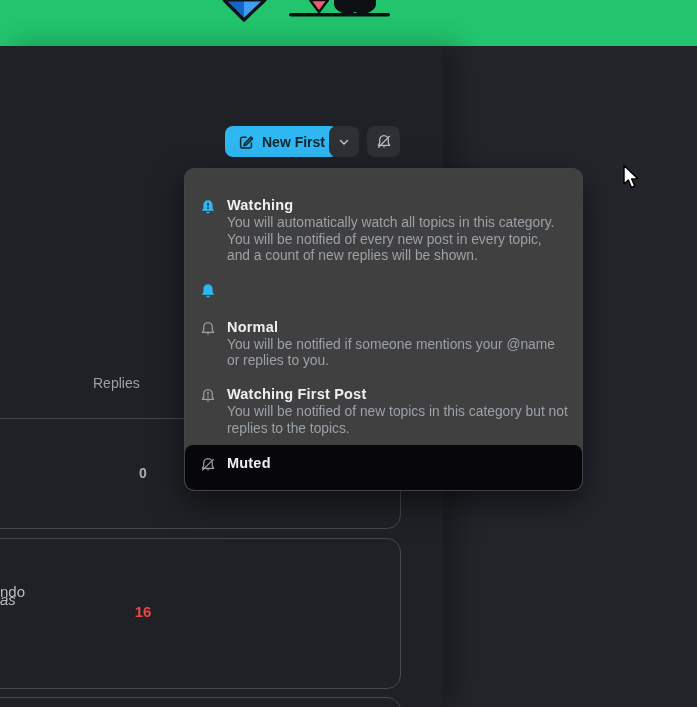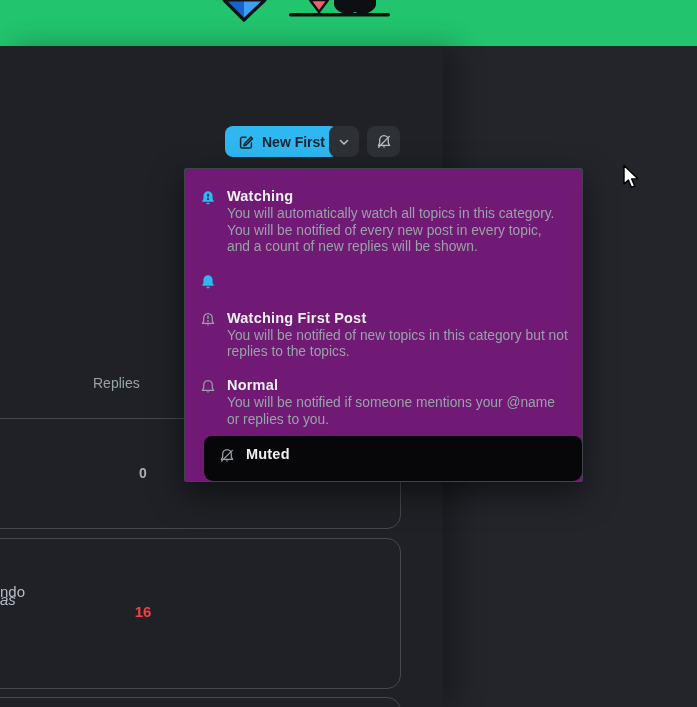--- a/index.html
+++ b/index.html
@@ -53,29 +53,29 @@
     position:absolute; top:126px; height:31px; background:#2d3136;
     border:none; border-radius:8px; cursor:pointer;
     display:flex; align-items:center; justify-content:center;
   }
   .chevron-btn { left:329px; width:30px; }
   .bell-toggle-btn { left:367px; width:33px; }
 
   
   .dropdown {
     position:absolute; left:184px; top:168px; width:399px; z-index:10;
-    background:#701a75; border:1px solid #3f434a; border-radius:2px;
+    background:#404040; border:1px solid #3f434a; border-radius:10px;
     box-shadow:0 12px 32px rgba(0,0,0,0.5);
-    padding-top:11px; overflow:hidden;
+    padding-top:20px; overflow:hidden;
   }
   .dd-item { display:flex; gap:10px; padding:8px 14px 8px 15px; cursor:pointer; }
   .dd-icon { flex:none; width:17px; padding-top:2px; }
   .dd-title { color:#edeff1; font-size:14.5px; font-weight:bold; line-height:17px; letter-spacing:.2px; }
   .dd-desc { color:#9aa1a9; font-size:13.8px; line-height:16.6px; margin-top:1px; max-width:348px; }
-  .dd-item-muted { background:#070709; border-radius:8px 8px 9px 9px; padding:10px 14px 13px 15px;margin-left:19px; }
+  .dd-item-muted { background:#070709; border-radius:8px 8px 9px 9px; padding:10px 14px 13px 15px; }
 
   .cursor { position:absolute; left:622px; top:164px; z-index:100; pointer-events:none; }
 </style>
 </head>
 <body>
 
 <div class="banner">
   <svg class="banner-art" width="200" height="24" viewBox="0 0 200 24">
     <g>
       <polygon points="2,0 22,0 22,20" fill="#1565c8"></polygon>
@@ -157,40 +157,40 @@
         <path d="M6.2 12.7a1.8 1.8 0 0 0 3.6 0Z" fill="#2fb7f1"></path>
       </svg>
     </span>
   </div>
 
   <div class="dd-item">
     <span class="dd-icon">
       <svg width="16" height="16" viewBox="0 0 16 16" fill="none" stroke="#9aa1a9" stroke-width="1.2" stroke-linejoin="round">
         <path d="M8 1.6c-2.6 0-4.3 2-4.3 4.5V9L2.4 11.4h11.2L12.3 9V6.1c0-2.5-1.7-4.5-4.3-4.5Z"></path>
         <path d="M6.4 12.4a1.7 1.7 0 0 0 3.2 0" fill="#9aa1a9" stroke="none"></path>
-        <rect x="7.35" y="3.6" width="1.3" height="3.5" rx="0.65" fill="#9aa1a9" stroke="none"></rect>
-        <circle cx="8" cy="8.9" r="0.85" fill="#9aa1a9" stroke="none"></circle>
-      </svg>
-    </span>
-    <div class="dd-text">
-      <div class="dd-title">Watching First Post</div>
-      <div class="dd-desc">You will be notified of new topics in this category but not replies to the topics.</div>
+      </svg>
+    </span>
+    <div class="dd-text">
+      <div class="dd-title">Normal</div>
+      <div class="dd-desc">You will be notified if someone mentions your @name or replies to you.</div>
     </div>
   </div>
 
   <div class="dd-item">
     <span class="dd-icon">
       <svg width="16" height="16" viewBox="0 0 16 16" fill="none" stroke="#9aa1a9" stroke-width="1.2" stroke-linejoin="round">
         <path d="M8 1.6c-2.6 0-4.3 2-4.3 4.5V9L2.4 11.4h11.2L12.3 9V6.1c0-2.5-1.7-4.5-4.3-4.5Z"></path>
         <path d="M6.4 12.4a1.7 1.7 0 0 0 3.2 0" fill="#9aa1a9" stroke="none"></path>
-      </svg>
-    </span>
-    <div class="dd-text">
-      <div class="dd-title">Normal</div>
-      <div class="dd-desc">You will be notified if someone mentions your @name or replies to you.</div>
+        <rect x="7.35" y="3.6" width="1.3" height="3.5" rx="0.65" fill="#9aa1a9" stroke="none"></rect>
+        <circle cx="8" cy="8.9" r="0.85" fill="#9aa1a9" stroke="none"></circle>
+      </svg>
+    </span>
+    <div class="dd-text">
+      <div class="dd-title">Watching First Post</div>
+      <div class="dd-desc">You will be notified of new topics in this category but not replies to the topics.</div>
     </div>
   </div>
 
   <div class="dd-item dd-item-muted">
     <span class="dd-icon">
       <svg width="16" height="16" viewBox="0 0 16 16" fill="none" stroke="#9aa1a9" stroke-width="1.2" stroke-linecap="round" stroke-linejoin="round">
         <path d="M8 1.6c-2.6 0-4.3 2-4.3 4.5V9L2.4 11.4h11.2L12.3 9V6.1c0-2.5-1.7-4.5-4.3-4.5Z"></path>
         <path d="M6.4 12.4a1.7 1.7 0 0 0 3.2 0" fill="#9aa1a9" stroke="none"></path>
         <line x1="2.6" y1="13.2" x2="13.4" y2="2.4"></line>
       </svg>

